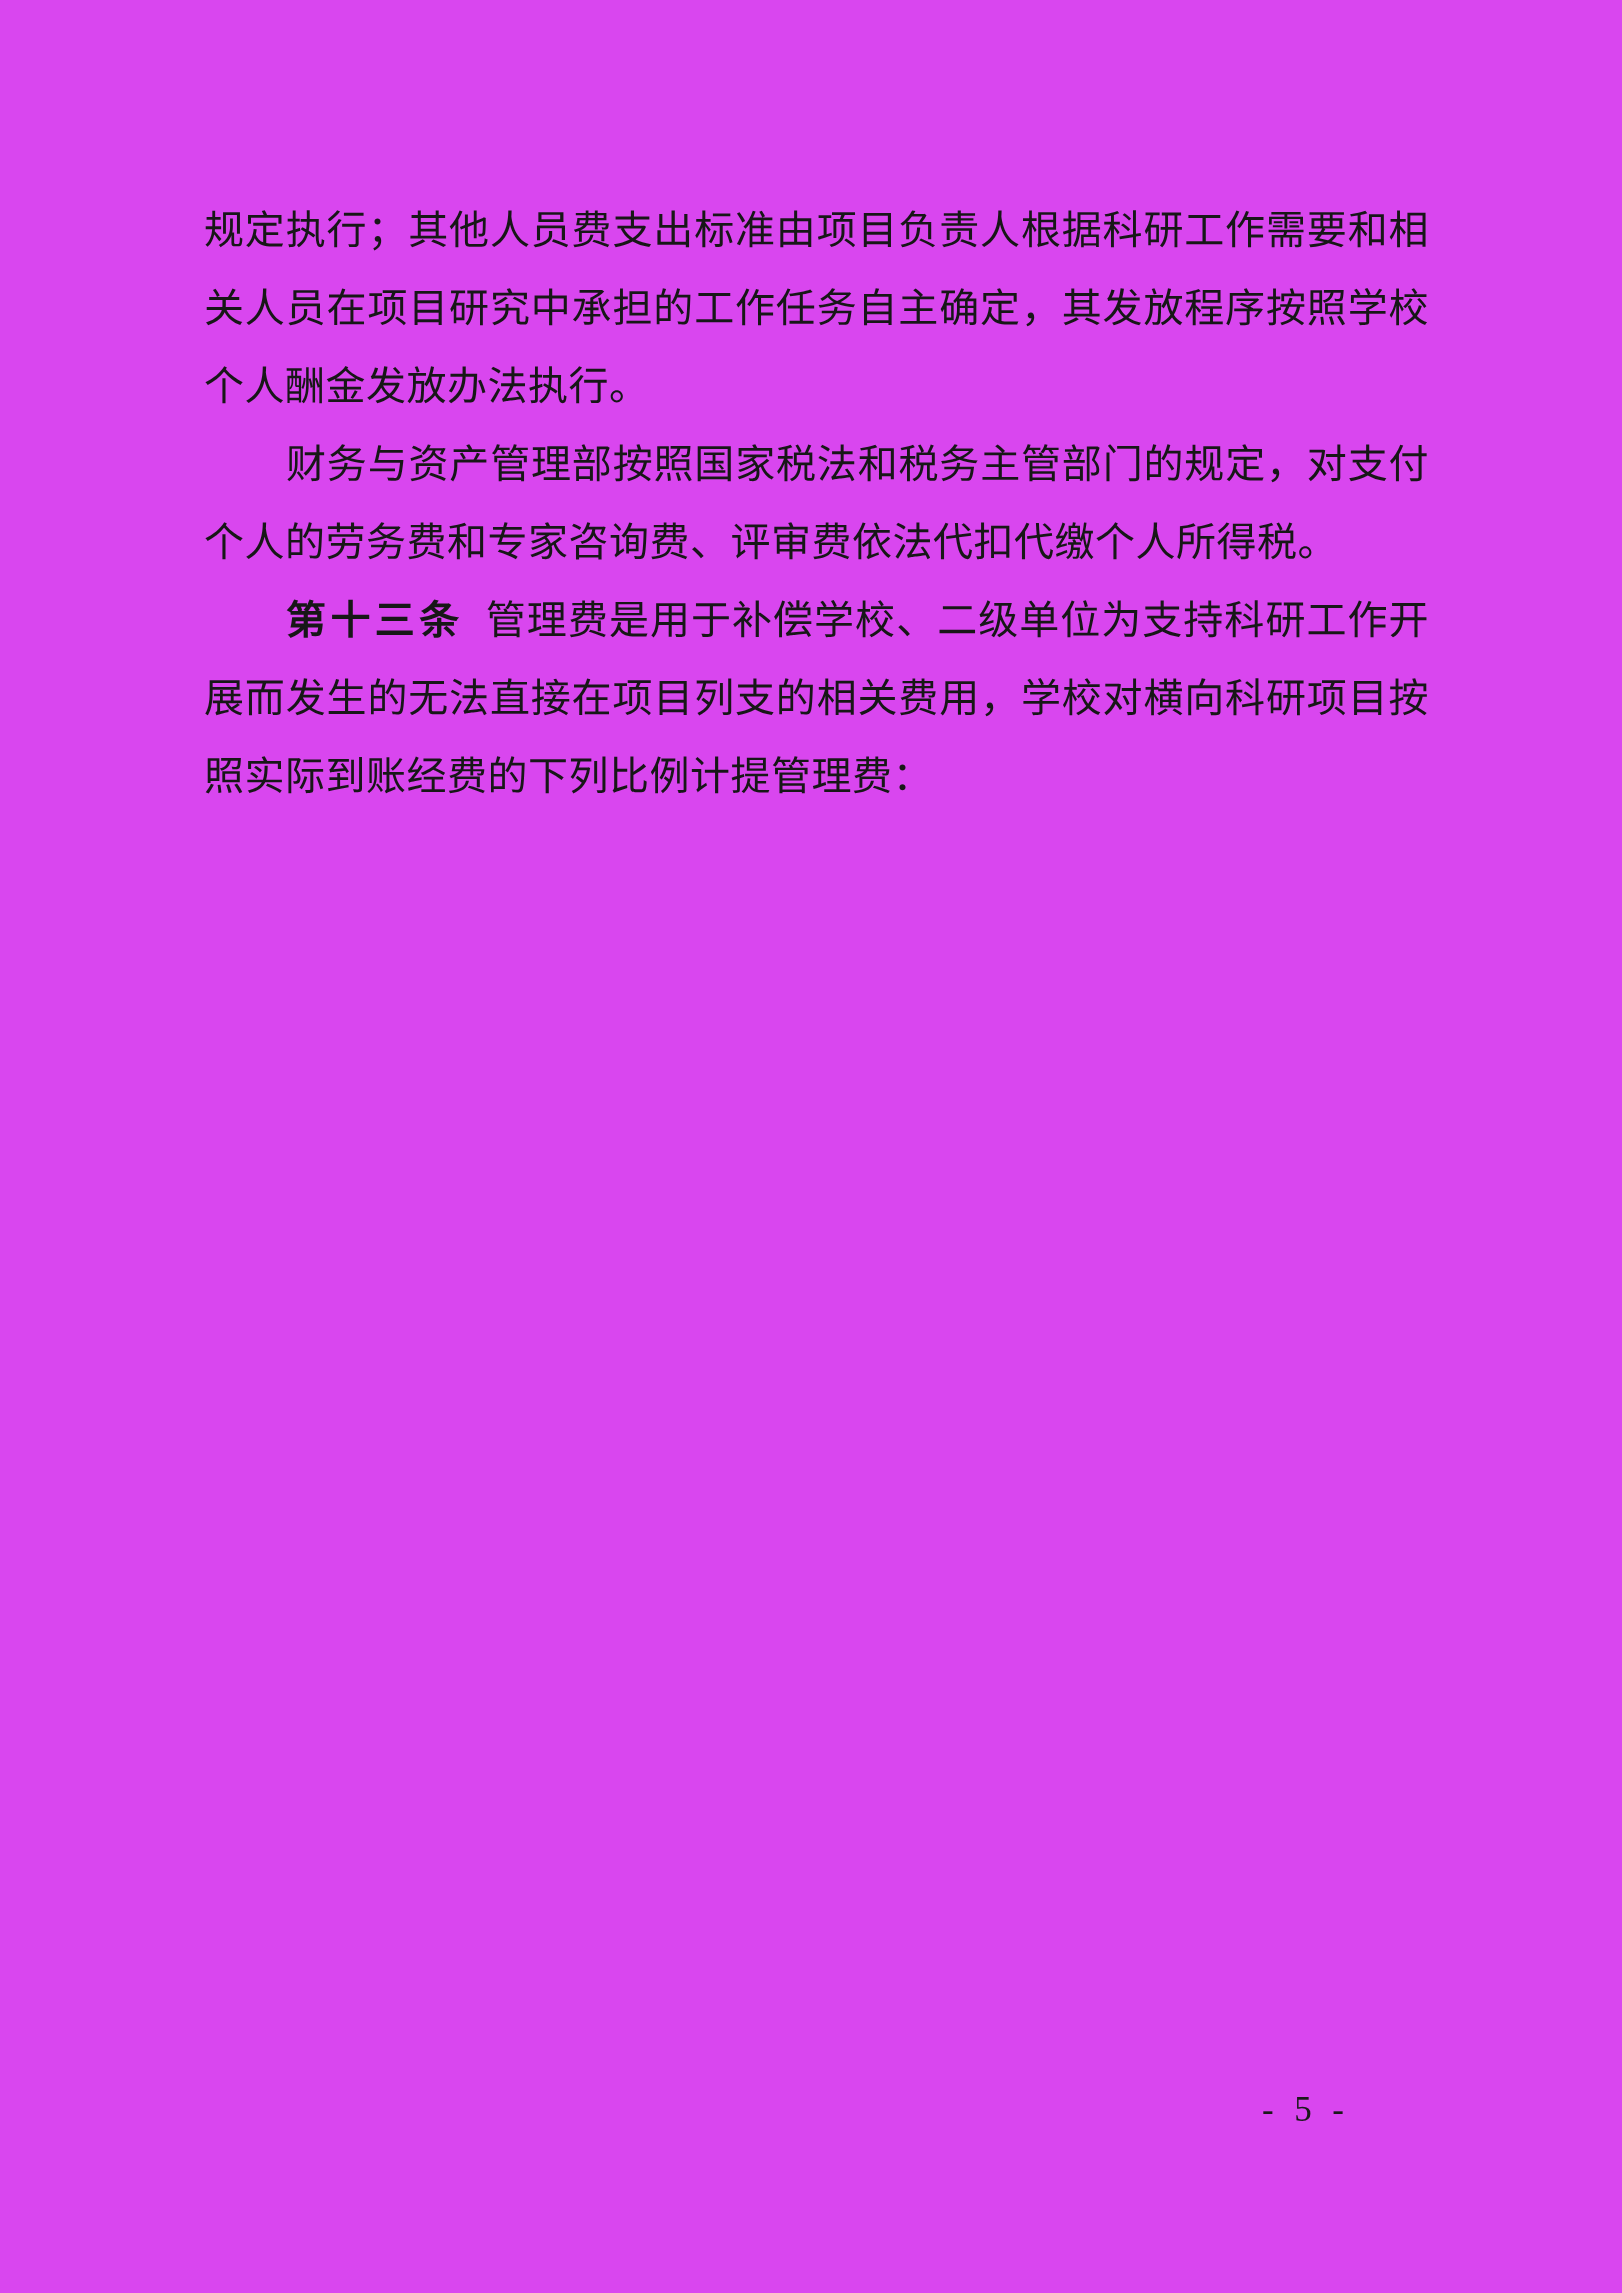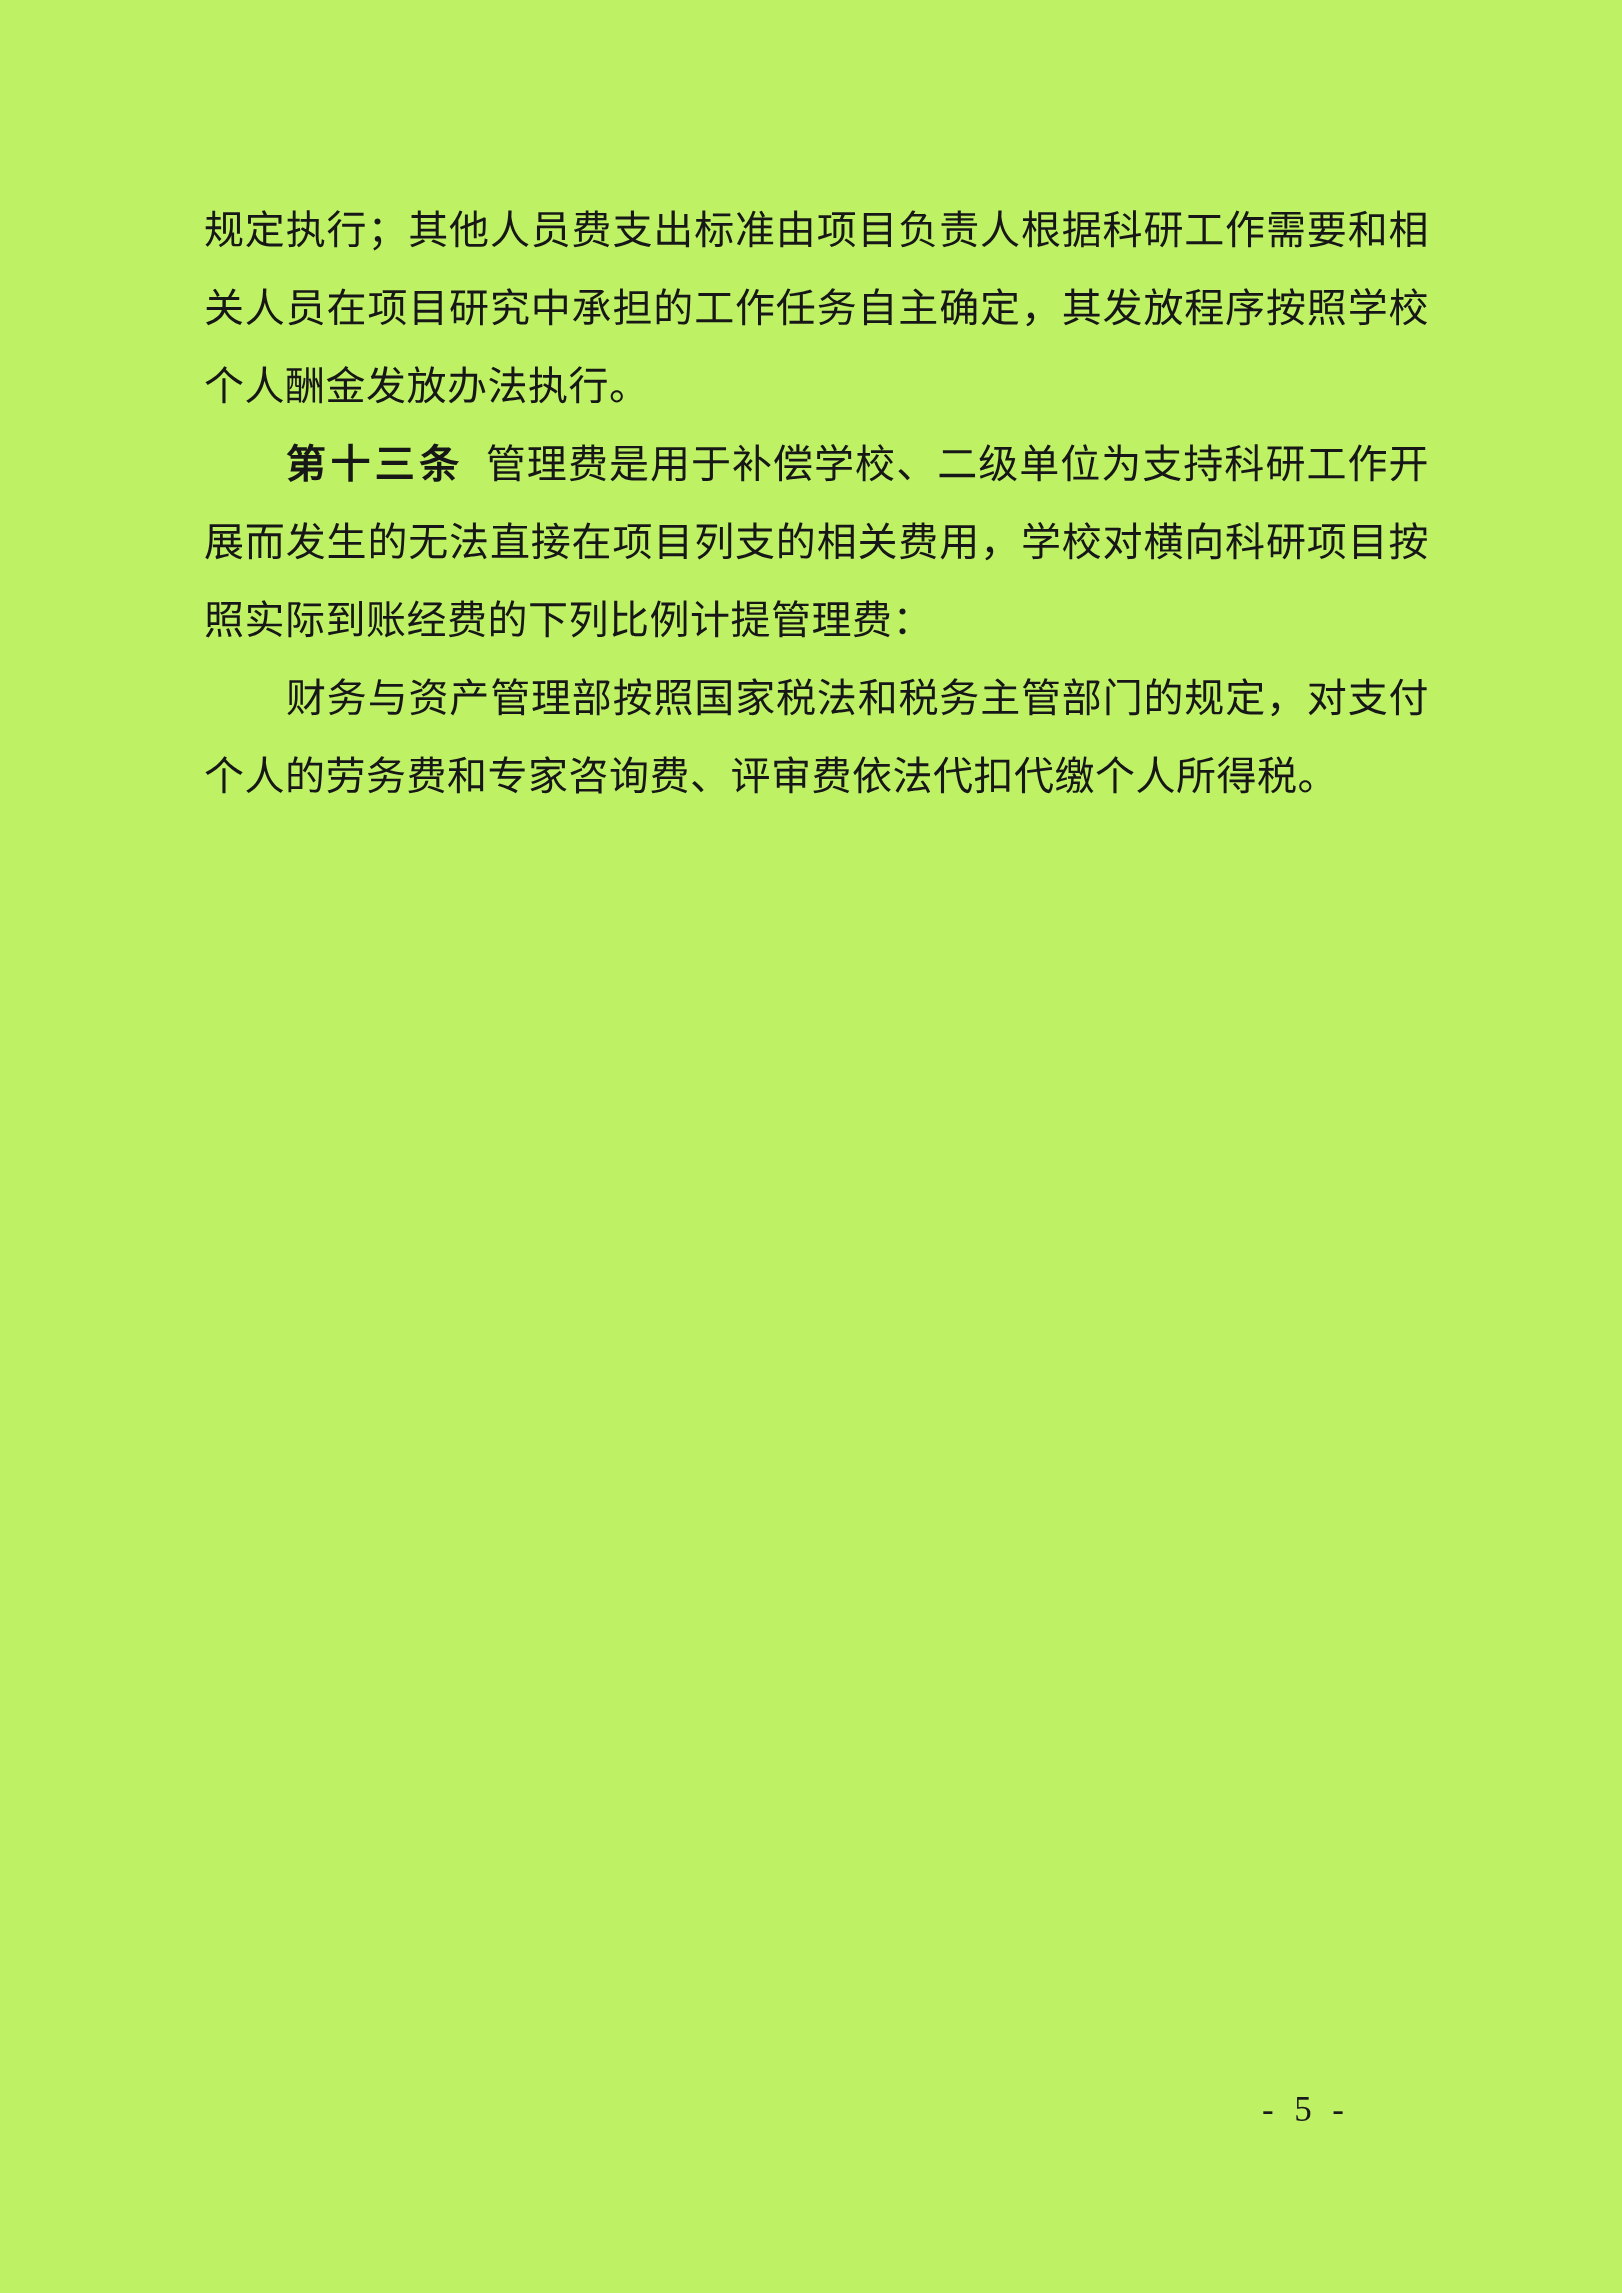--- a/index.html
+++ b/index.html
@@ -14,21 +14,21 @@
     font-family: "Liberation Serif", "DejaVu Serif", serif;
     color: #1a1a1a;
     position: relative;
     overflow: hidden;
   }
   .page {
     position: absolute;
     top: 0; left: 0;
     width: 1622px;
     height: 2294px;
-    background: #bef264;
+    background: #d946ef;
   }
   .content {
     position: absolute;
     left: 204px;
     top: 192px;
     width: 1225px;
   }
   .para {
     font-size: 40px;
     line-height: 78px;
@@ -69,25 +69,25 @@
 <body>
 
 <div class="page">
   <div class="content">
 
     <p class="para">
       <span>规定执行；其他人员费支出标准由项目负责人根据科研工作需要和相关人员在项目研究中承担的工作任务自主确定，其发放程序按照学校个人酬金发放办法执行。</span>
     </p>
 
     <p class="para indent">
-      <span class="art">第十三条</span><span class="gap"></span><span>管理费是用于补偿学校、二级单位为支持科研工作开展而发生的无法直接在项目列支的相关费用，学校对横向科研项目按照实际到账经费的下列比例计提管理费：</span>
+      <span>财务与资产管理部按照国家税法和税务主管部门的规定，对支付个人的劳务费和专家咨询费、评审费依法代扣代缴个人所得税。</span>
     </p>
 
     <p class="para indent">
-      <span>财务与资产管理部按照国家税法和税务主管部门的规定，对支付个人的劳务费和专家咨询费、评审费依法代扣代缴个人所得税。</span>
+      <span class="art">第十三条</span><span class="gap"></span><span>管理费是用于补偿学校、二级单位为支持科研工作开展而发生的无法直接在项目列支的相关费用，学校对横向科研项目按照实际到账经费的下列比例计提管理费：</span>
     </p>
 
 
 
 
 
   </div>
 
   <div class="footer">
     <span class="pg">- 5 -</span>

